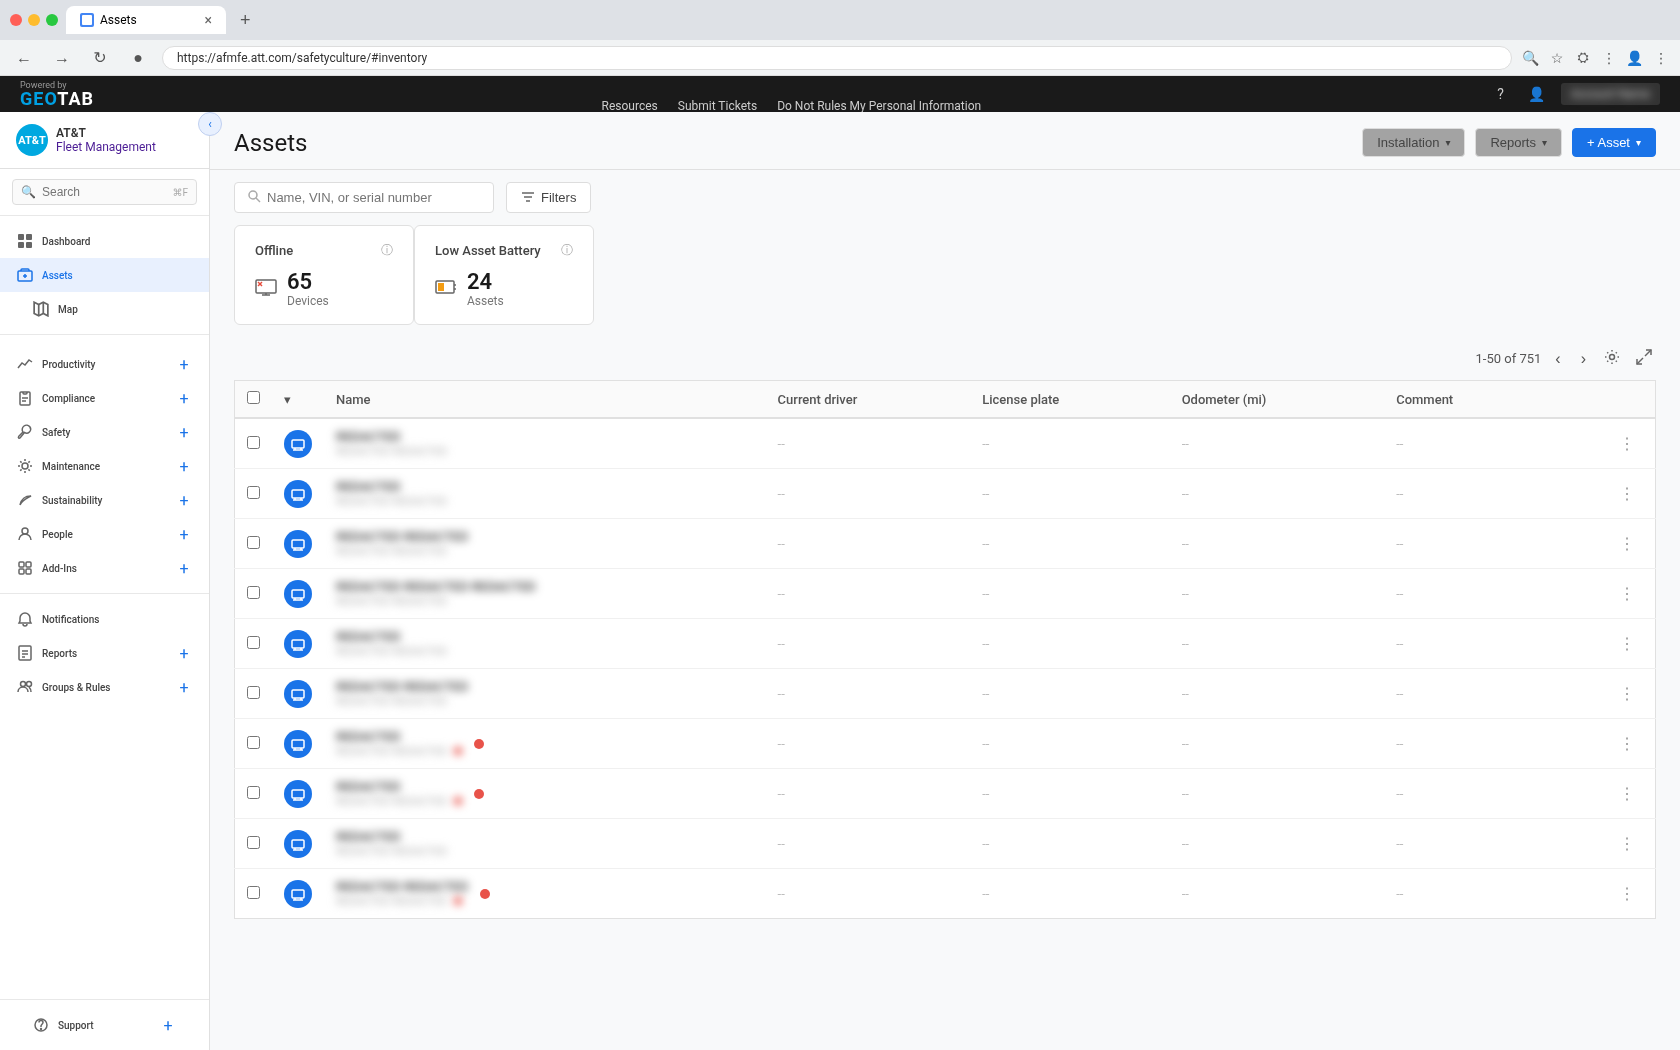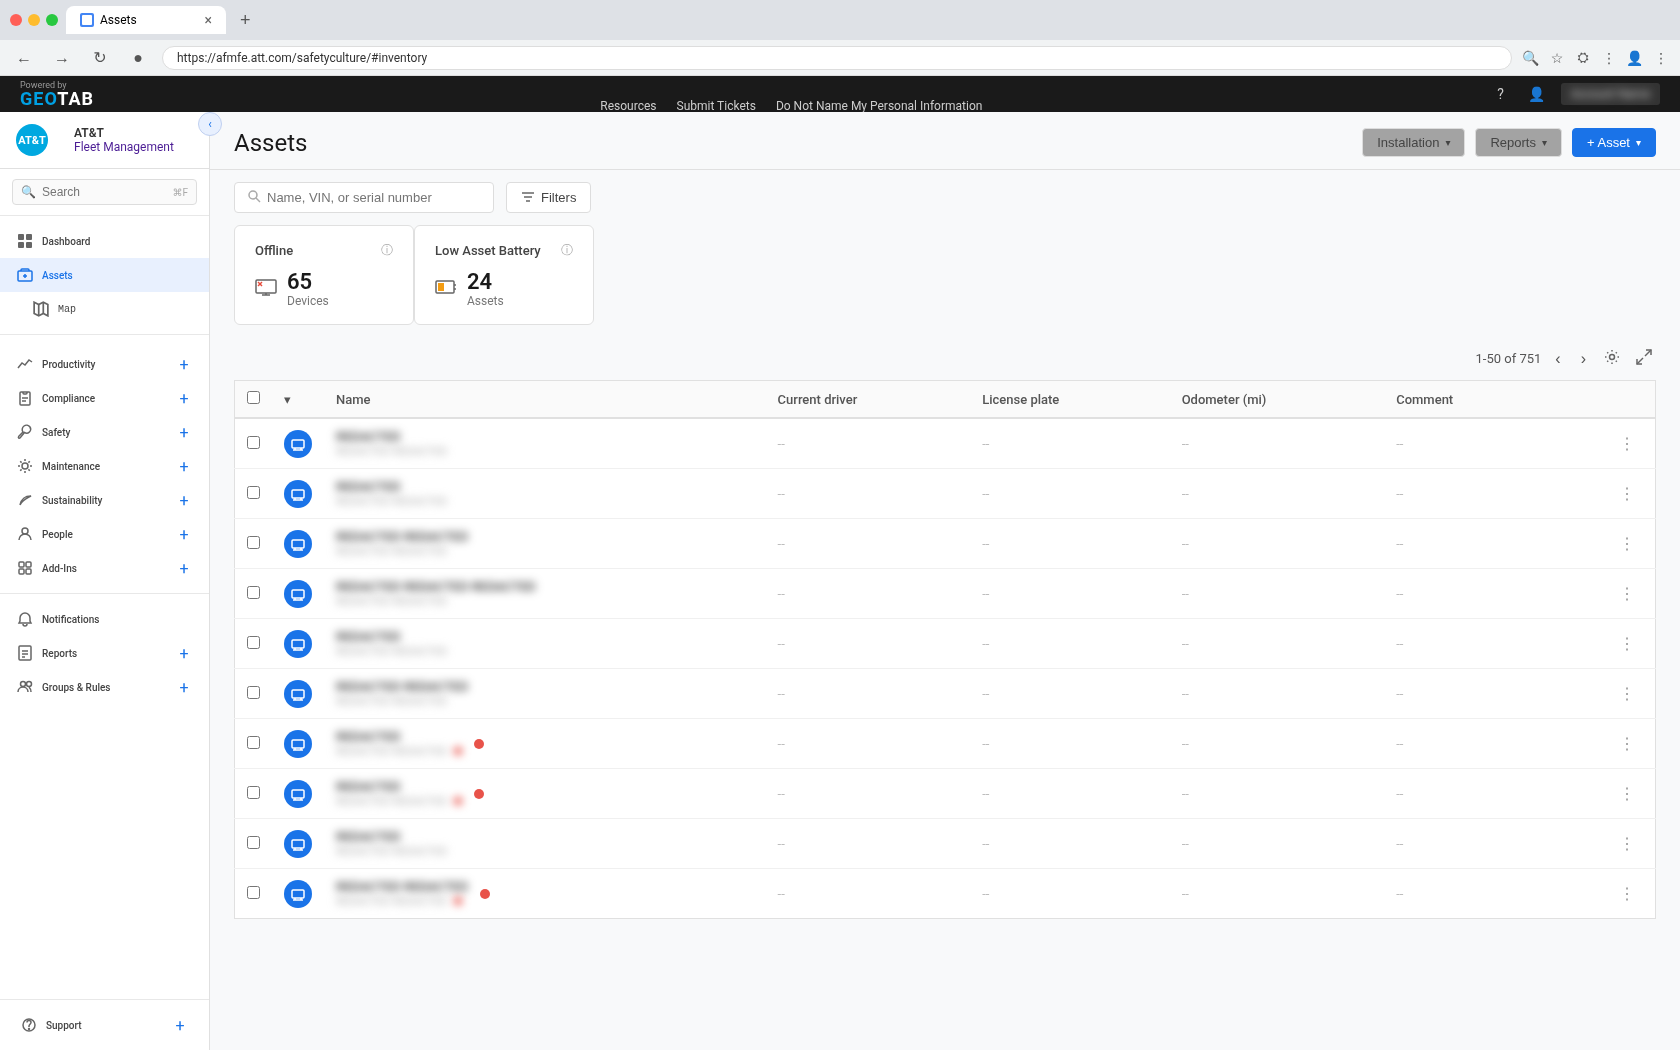--- a/index.html
+++ b/index.html
@@ -32,37 +32,37 @@
     .top-bar-link { color: #ccc; font-size: 12px; cursor: pointer; text-decoration: none; margin-top: 24px; }
     .top-bar-right { display: flex; gap: 12px; align-items: center; }
     .top-bar-icon { color: #ccc; cursor: pointer; font-size: 14px; display: flex; align-items: center; justify-content: center; width: 24px; height: 24px; }
 
     
     .app { display: flex; height: calc(1050px - 40px - 36px - 36px); overflow: hidden; }
 
     
     .sidebar { width: 210px; background: white; border-right: 1px solid #e0e0e0; display: flex; flex-direction: column; overflow-y: auto; flex-shrink: 0; }
     .sidebar-header { padding: 12px 16px; border-bottom: 1px solid #e0e0e0; display: flex; align-items: center; gap: 10px; }
-    .att-logo { display: flex; align-items: center; gap: 26px; }
+    .att-logo { display: flex; align-items: center; gap: 8px; }
     .att-circle { width: 32px; height: 32px; background: #00a8e0; border-radius: 50%; display: flex; align-items: center; justify-content: center; color: white; font-weight: bold; font-size: 11px; }
     .att-text { font-size: 12px; font-weight: 600; color: #333; line-height: 1.2; }
     .sidebar-search { padding: 10px 12px; border-bottom: 1px solid #e8e8e8; }
     .search-box { display: flex; align-items: center; gap: 6px; border: 1px solid #ddd; border-radius: 4px; padding: 5px 8px; background: #fafafa; }
     .search-box input { border: none; background: none; outline: none; font-size: 12px; color: #333; width: 100%; }
     .search-icon { color: #888; font-size: 12px; }
     .shortcut { font-size: 10px; color: #aaa; margin-left: auto; }
 
     .sidebar-nav-item { display: flex; align-items: center; gap: 8px; padding: 8px 16px; cursor: pointer; color: #444; border-radius: 0; transition: background 0.15s; }
     .sidebar-nav-item.active { background: #e8f0fe; color: #1a73e8; }
     .sidebar-nav-icon { width: 18px; height: 18px; display: flex; align-items: center; justify-content: center; flex-shrink: 0; }
     .sidebar-nav-label { flex: 1; font-size: 10px; font-weight: 500; }
     .sidebar-nav-add { width: 18px; height: 18px; color: #1a73e8; display: flex; align-items: center; justify-content: center; font-size: 16px; }
     .sidebar-section { padding: 8px 0; }
     .sidebar-section-top { border-bottom: 1px solid #e8e8e8; padding-bottom: 8px; margin-bottom: 4px; }
-    .sidebar-bottom { margin-top: auto; border-top: 1px solid #e8e8e8; padding: 8px 4px; }
+    .sidebar-bottom { margin-top: auto; border-top: 1px solid #e8e8e8; padding: 8px 16px; }
 
     
     .main { flex: 1; display: flex; flex-direction: column; overflow: hidden; background: #f8f9fa; }
     .main-header { background: #f8f9fa; padding: 16px 24px 12px; display: flex; align-items: center; justify-content: space-between; border-bottom: 1px solid #e0e0e0; }
     .page-title { font-size: 24px; font-weight: 400; color: #1a1a1a; }
     .header-actions { display: flex; gap: 10px; align-items: center; }
     .btn { display: flex; align-items: center; gap: 6px; padding: 6px 14px; border-radius: 4px; cursor: pointer; font-size: 13px; border: 1px solid; }
     .btn-outline { background: #a3a3a3; border-color: #ddd; color: #444; }
     .btn-primary { background: #1a73e8; border-color: #1a73e8; color: white; }
     .btn-chevron { font-size: 10px; color: inherit; }
@@ -157,21 +157,21 @@
     <div style="display:flex;flex-direction:column;line-height:1;">
       <span class="powered-by">Powered by</span>
       <span class="geotab-logo">
         <span style="color:#00a0e3;">GEO</span><span style="color:white;">TAB</span>
       </span>
     </div>
   </div>
   <div class="top-bar-links">
     <a class="top-bar-link">Resources</a>
     <a class="top-bar-link">Submit Tickets</a>
-    <a class="top-bar-link">Do Not Name My Personal Information</a>
+    <a class="top-bar-link">Do Not Rules My Personal Information</a>
   </div>
   <div class="top-bar-right">
     <div class="top-bar-icon">?</div>
     <div class="top-bar-icon">👤</div>
     <div style="color:#ccc;font-size:12px;background:#333;padding:4px 10px;border-radius:3px;cursor:pointer;">
       <span class="blurred">Account Name</span>
     </div>
   </div>
 </div>
 
@@ -213,21 +213,21 @@
         <div class="sidebar-nav-icon">
           <svg width="16" height="16" viewBox="0 0 16 16" fill="#1a73e8">
               <rect x="1" y="4" width="14" height="10" rx="1" fill="none" stroke="#1a73e8" stroke-width="1.5"></rect>
               <path d="M4 4V3a1 1 0 0 1 1-1h6a1 1 0 0 1 1 1v1" stroke="#1a73e8" stroke-width="1.5" fill="none"></path>
               <line x1="8" y1="7" x2="8" y2="11" stroke="#1a73e8" stroke-width="1.5"></line>
               <line x1="6" y1="9" x2="10" y2="9" stroke="#1a73e8" stroke-width="1.5"></line>
             </svg>
         </div>
         <span class="sidebar-nav-label" style="color:#1a73e8;">Assets</span>
       </div>
-      <div class="sidebar-nav-item" style="padding-left:32px;font-family:Liberation Mono, monospace;">
+      <div class="sidebar-nav-item" style="padding-left:32px;">
         <div class="sidebar-nav-icon">
           <svg width="14" height="14" viewBox="0 0 14 14" fill="none" stroke="#666" stroke-width="1.5">
               <polygon points="1,1 5,3 9,1 13,3 13,13 9,11 5,13 1,11"></polygon>
               <line x1="5" y1="3" x2="5" y2="13"></line>
               <line x1="9" y1="1" x2="9" y2="11"></line>
             </svg>
         </div>
         <span class="sidebar-nav-label">Map</span>
       </div>
     </div>

